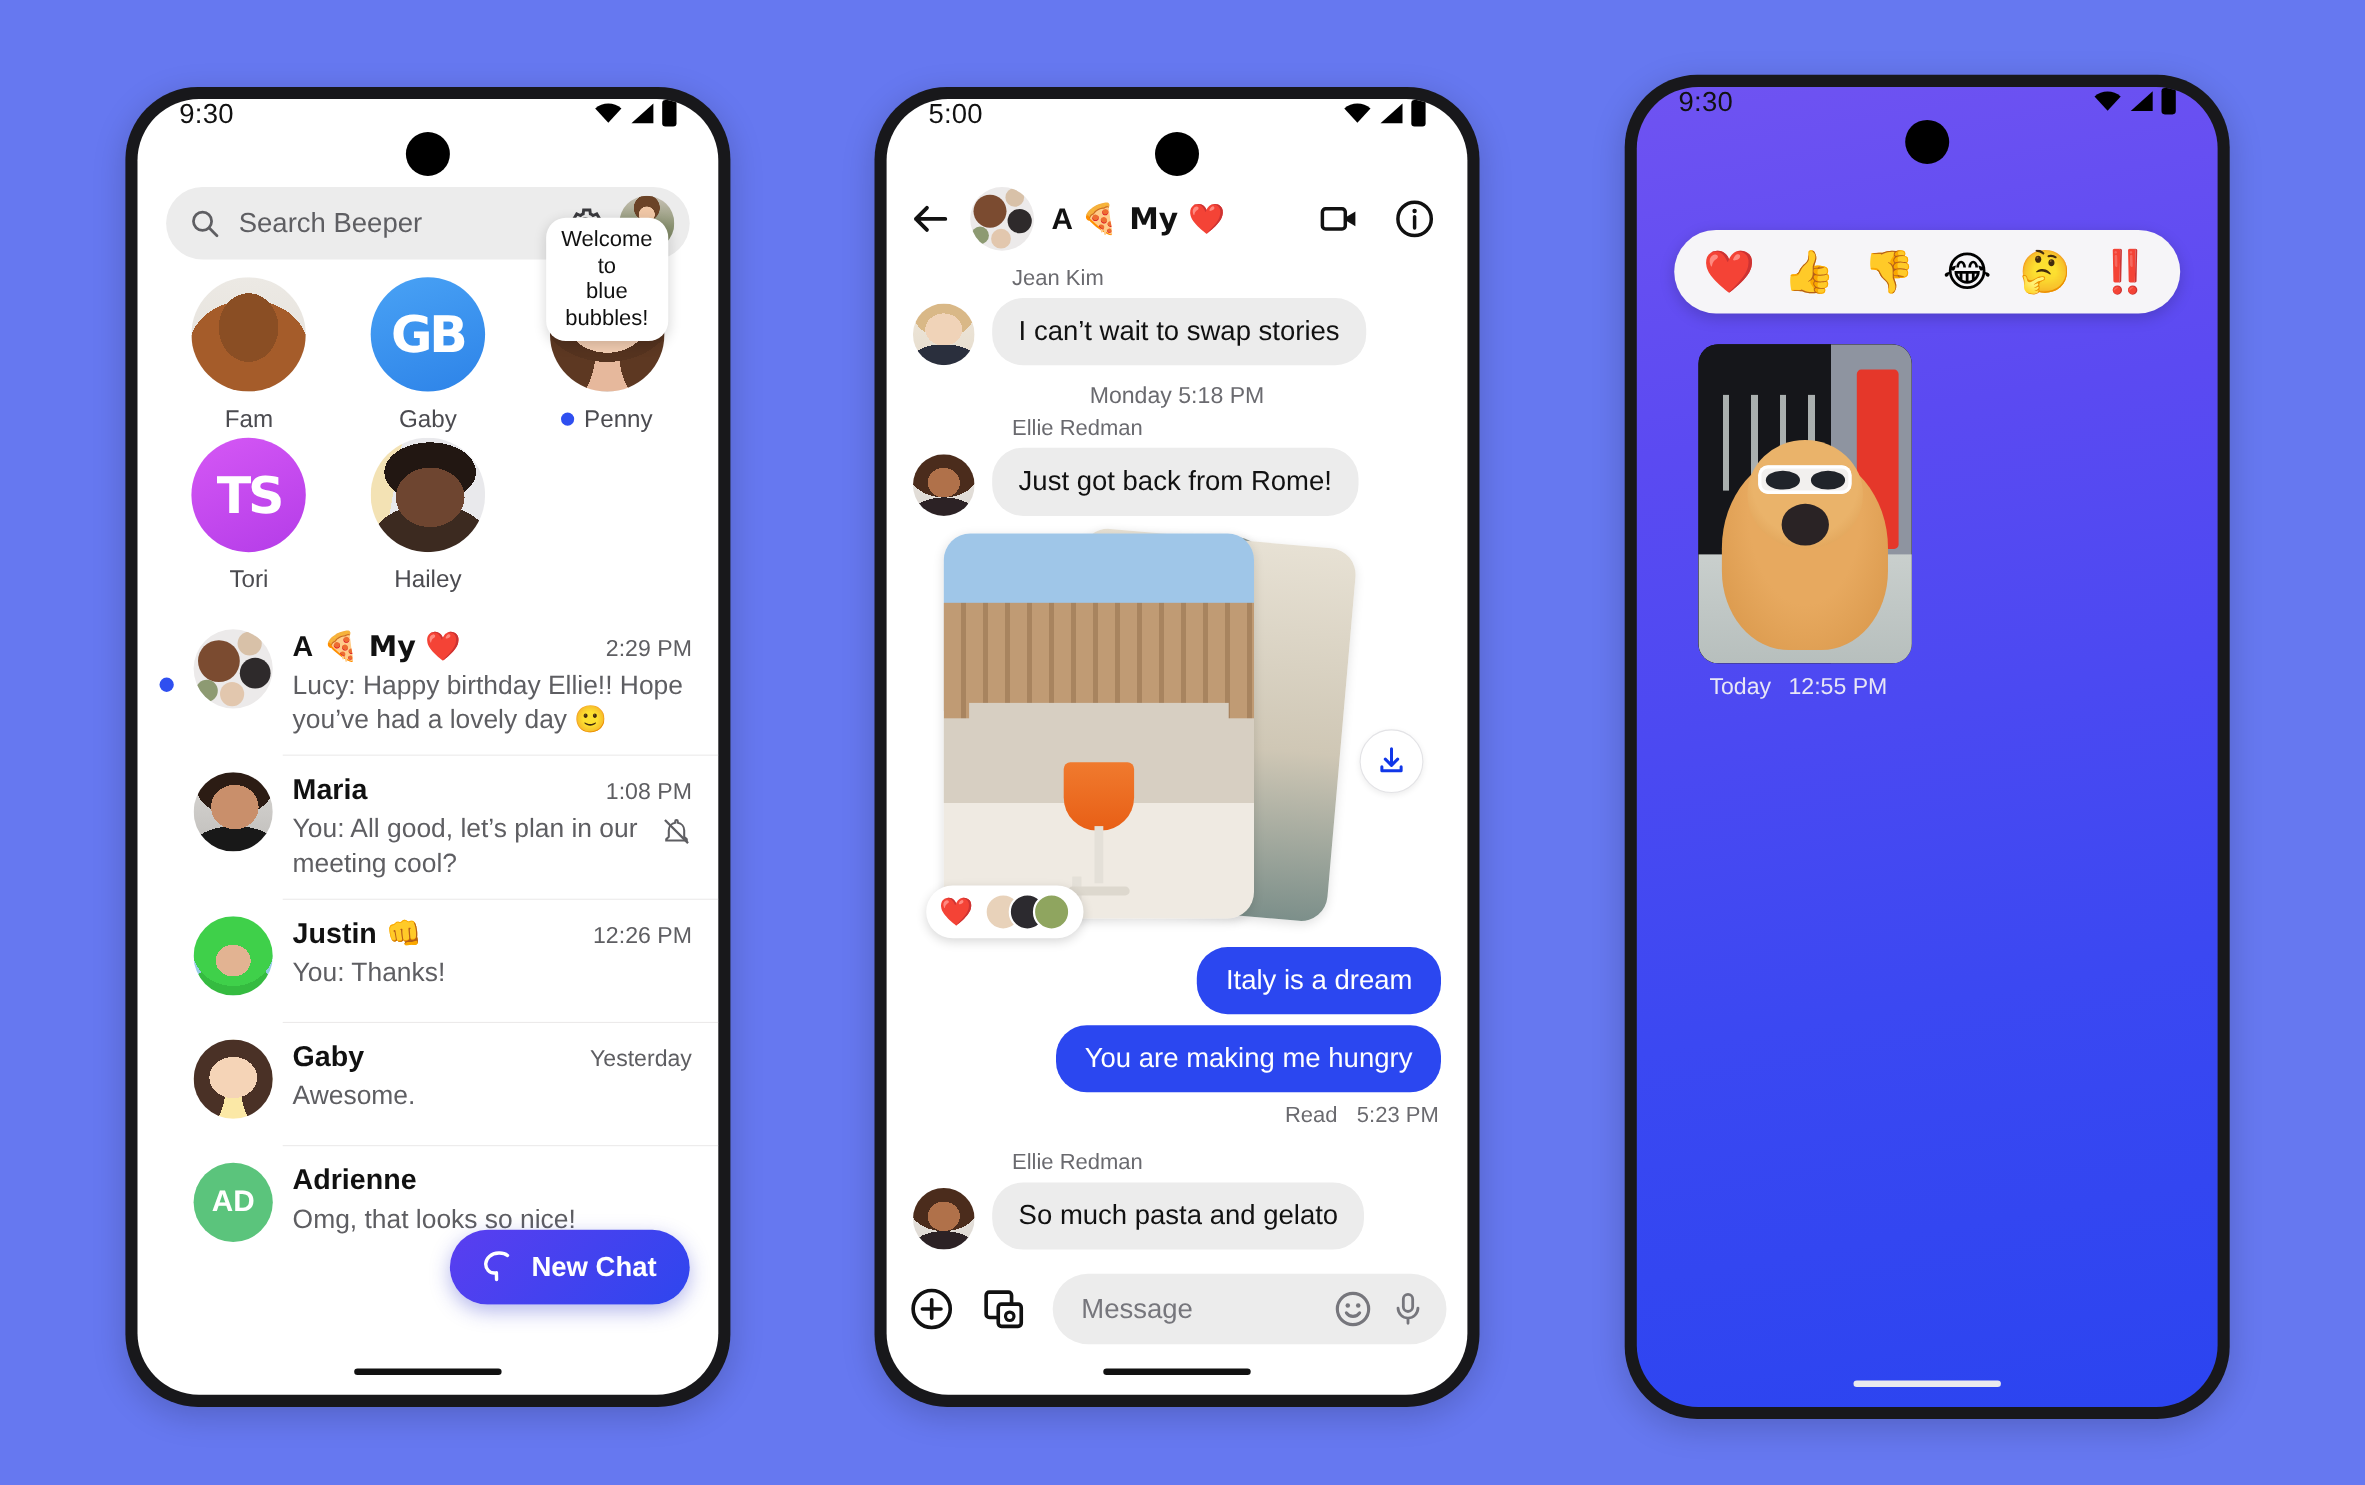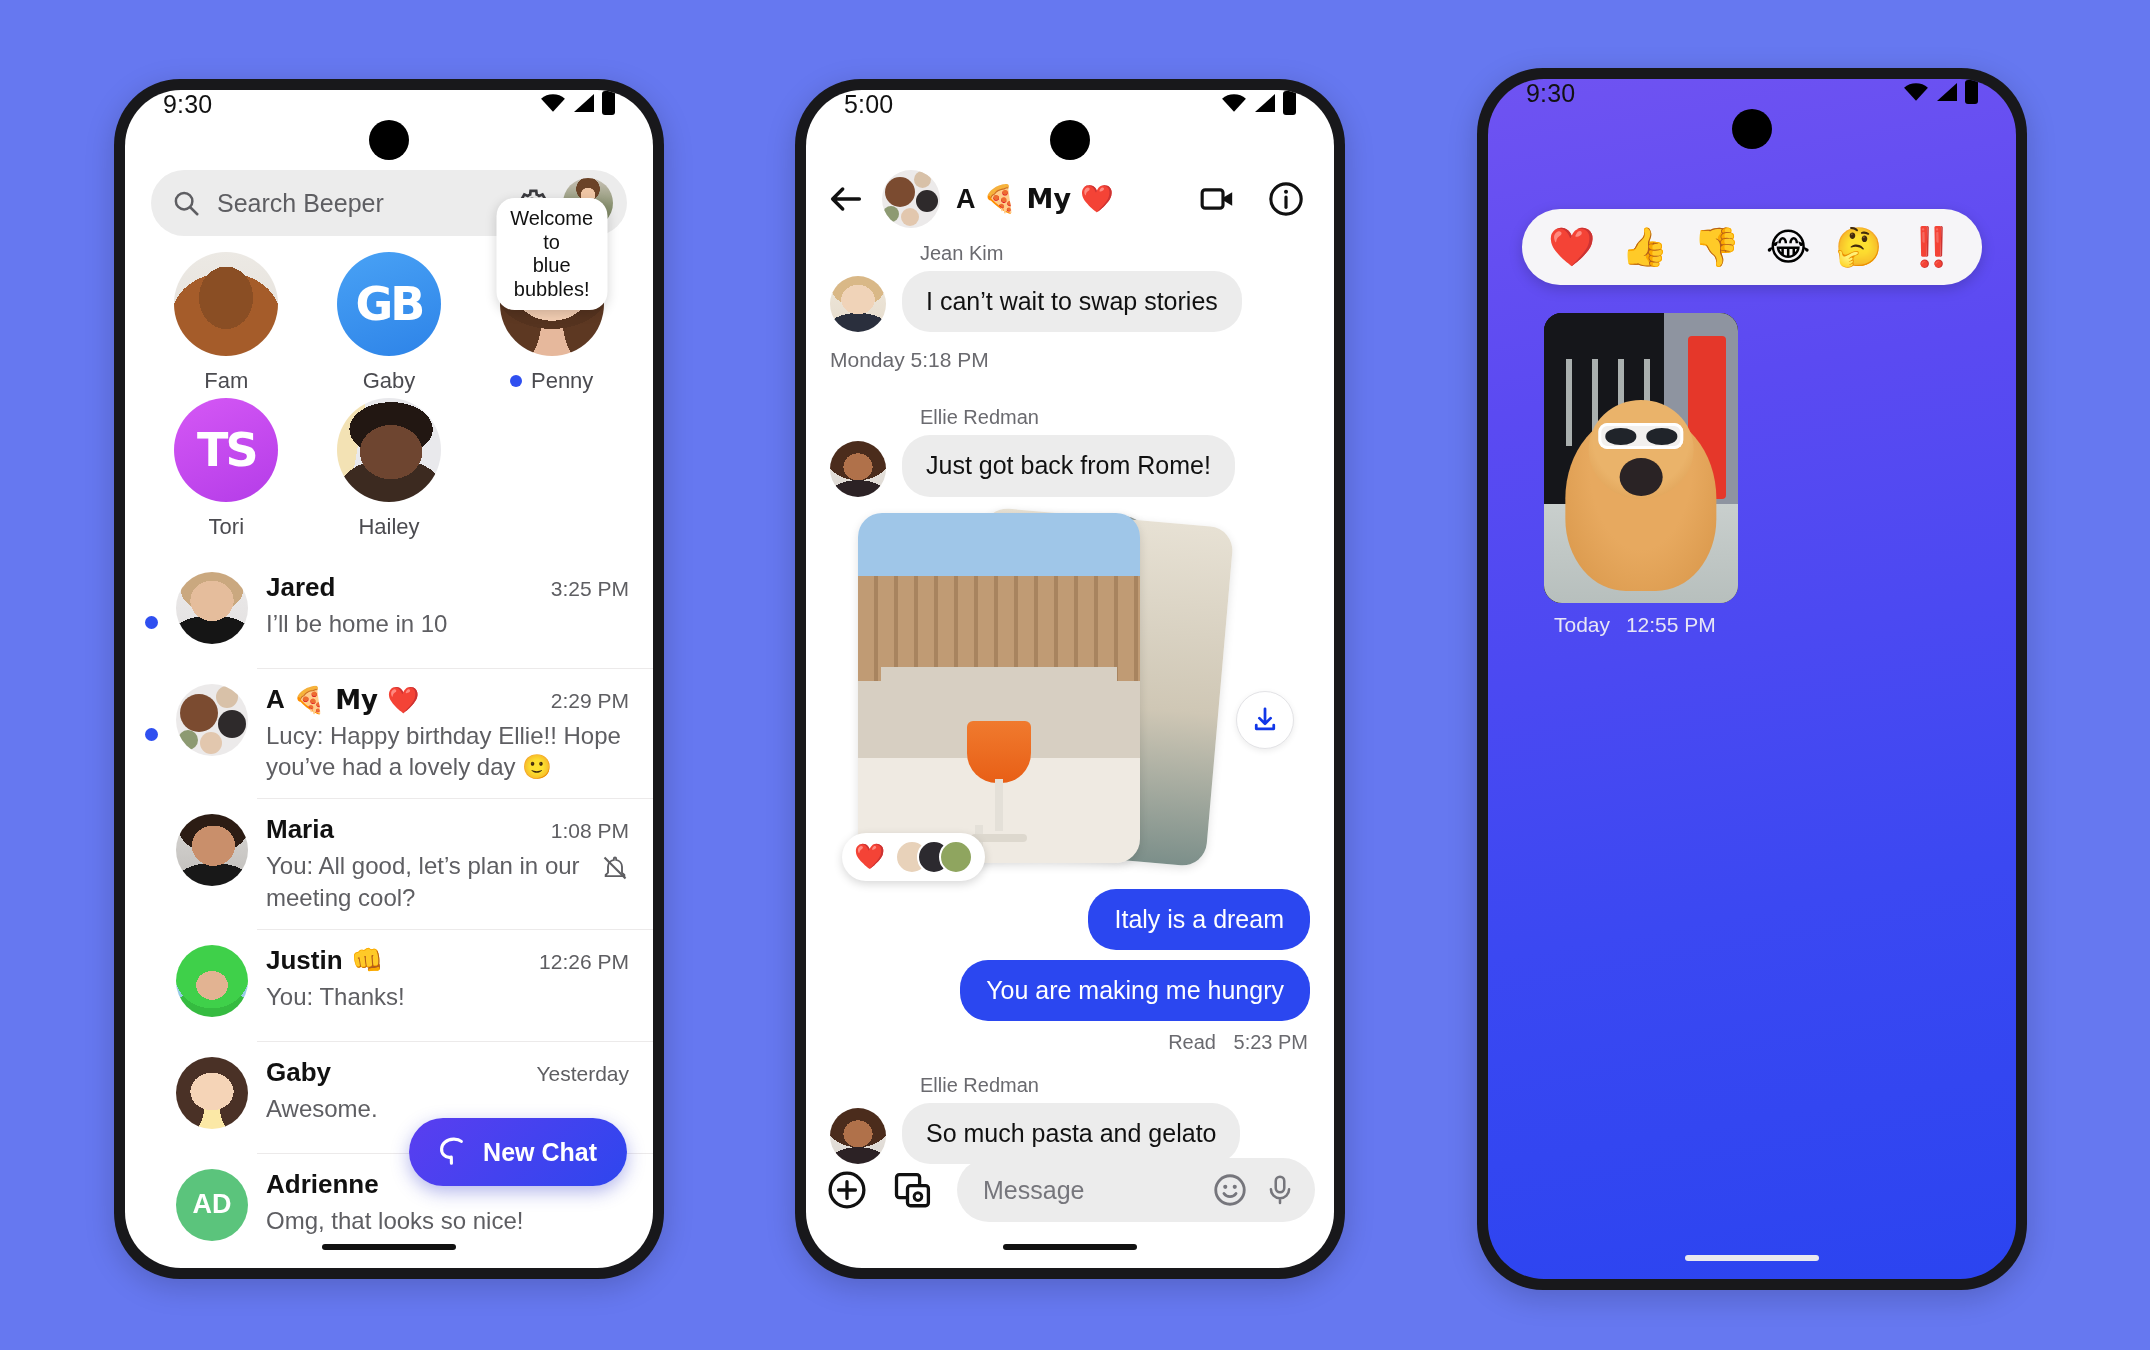--- a/index.html
+++ b/index.html
@@ -200,21 +200,21 @@
   .hdr-actions { margin-left: auto; display: flex; align-items: center; gap: 28px; }
 
   .thread { padding: 4px 24px 0 24px; position: relative; }
   .sender-name { font-size: 20px; color: #6a6a6f; margin: 0 0 6px 90px; }
   .msg-line { display: flex; align-items: flex-end; gap: 16px; margin-bottom: 16px; }
   .msg-av { width: 56px; height: 56px; border-radius: 50%; flex: 0 0 56px; overflow: hidden; }
   .bubble-in {
     background: #ececec; color: #111; border-radius: 28px;
     padding: 15px 24px; font-size: 25px; line-height: 1.25; max-width: 380px;
   }
-  .ts-center { font-size: 21px; color: #6a6a6f; margin: 16px 0 34px 0; }
+  .ts-center { text-align: center; font-size: 21px; color: #6a6a6f; margin: 16px 0 6px 0; }
   .msg-out { display: flex; justify-content: flex-end; margin-bottom: 10px; }
   .bubble-out {
     background: #2b47f0; color: #fff; border-radius: 28px;
     padding: 15px 26px; font-size: 25px; line-height: 1.25; max-width: 400px;
   }
   .read-rcpt { text-align: right; font-size: 20px; color: #6a6a6f; margin: 2px 2px 20px 0; }
   .read-rcpt span { margin-left: 12px; }
 
   
   .photo-stack { position: relative; height: 370px; margin: 4px 0 6px 0; }
@@ -397,35 +397,20 @@
       <div class="fav">
         <div class="fav-av av-hailey"></div>
         <div class="fav-name">
           <span>Hailey</span>
         </div>
       </div>
     </div>
 
     <div class="chat-list">
 
-      <div class="chat-row">
-        <div class="row-dot on"></div>
-        <div class="row-av av-jared"></div>
-        <div class="row-body">
-          <div class="row-top">
-            <div class="row-name">
-              <span>Jared</span>
-            </div>
-            <div class="row-time">3:25 PM</div>
-          </div>
-          <div class="row-prev">
-            <span class="row-prev-text">I’ll be home in 10</span>
-          </div>
-        </div>
-      </div>
 
       <div class="chat-row">
         <div class="row-dot on"></div>
         <div class="row-av av-group">
           <i style="left:4px;top:10px;width:38px;height:38px;background:#7b4b30"></i>
           <i style="left:40px;top:2px;width:22px;height:22px;background:#d8c1a8"></i>
           <i style="left:42px;top:26px;width:28px;height:28px;background:#2e2a2b"></i>
           <i style="left:2px;top:46px;width:20px;height:20px;background:#8d9a72"></i>
           <i style="left:24px;top:48px;width:22px;height:22px;background:#e2c7ae"></i>
         </div>

